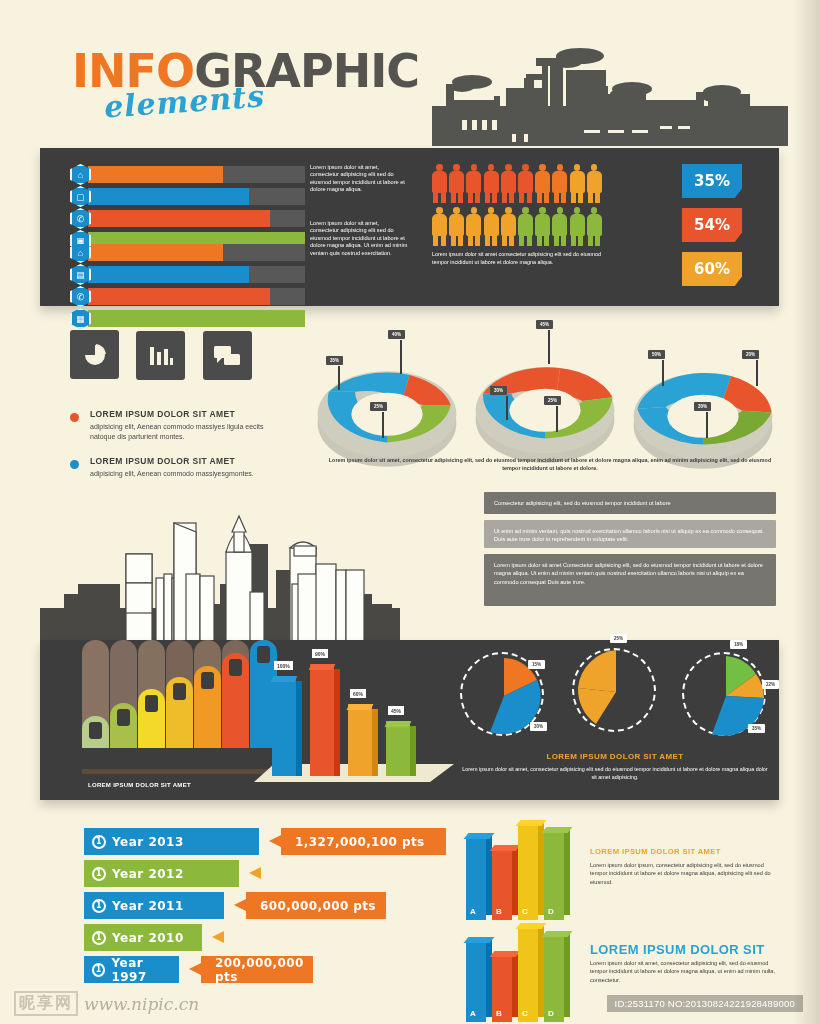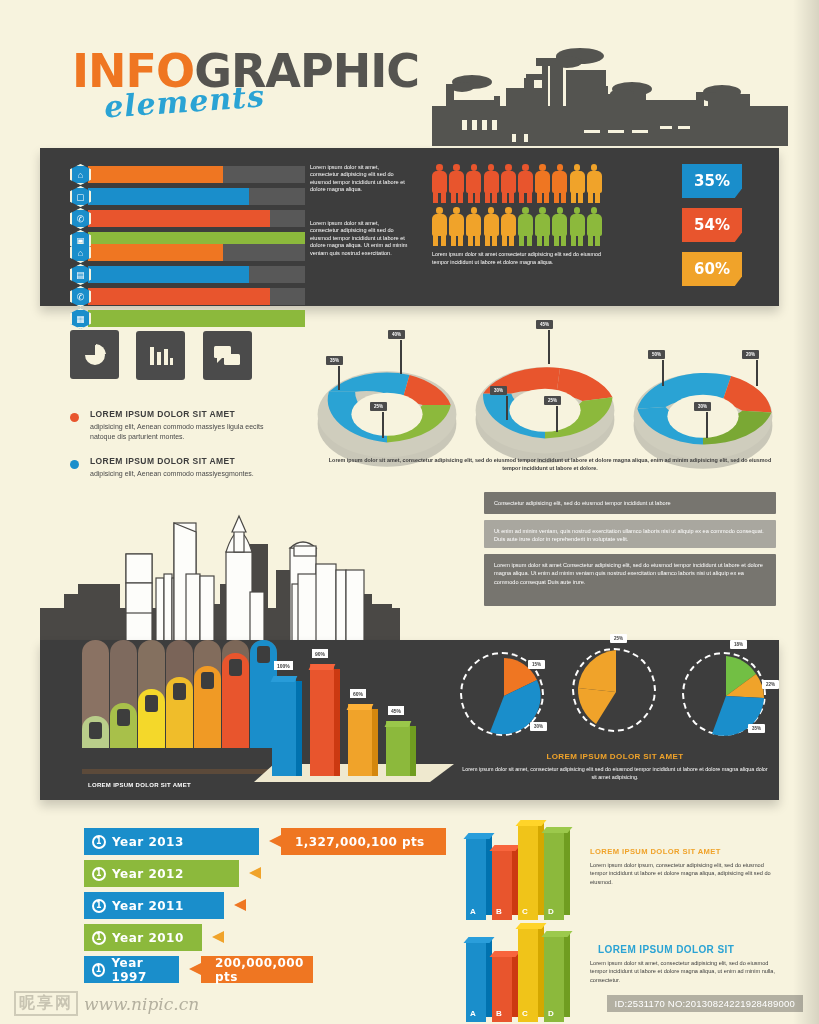--- a/index.html
+++ b/index.html
@@ -656,20 +656,21 @@
           <span>Year 2012</span>
         </div>
         <div class="yarrow" style="left: 165px; border-right: 12px solid rgb(240, 163, 42);"></div>
       </div>
       <div class="yearrow">
         <div class="yearlabel" style="width: 140px; background: rgb(26, 142, 203);">
           <span class="ycircle">1</span>
           <span>Year 2011</span>
         </div>
         <div class="yarrow" style="left: 150px; border-right: 12px solid rgb(239, 118, 34);"></div>
+        <div class="yearval" style="left: 162px; width: 140px; background: rgb(239, 118, 34);">600,000,000 pts</div>
       </div>
       <div class="yearrow">
         <div class="yearlabel" style="width: 118px; background: rgb(140, 185, 60);">
           <span class="ycircle">1</span>
           <span>Year 2010</span>
         </div>
         <div class="yarrow" style="left: 128px; border-right: 12px solid rgb(240, 163, 42);"></div>
       </div>
       <div class="yearrow">
         <div class="yearlabel" style="width: 95px; background: rgb(26, 142, 203);">
@@ -735,21 +736,21 @@
           <div style="position:absolute;bottom:4px;left:4px;color:#fff;font-size:8px;font-weight:bold;">C</div>
         </div>
         <div style="position: absolute; bottom: 0px; left: 78px; width: 20px; height: 86px;">
           <div style="position:absolute;bottom:0;left:0;width:20px;height:86px;background:#8cb93c"></div>
           <div style="position:absolute;bottom:5px;left:20px;width:6px;height:86px;background:#709d20"></div>
           <div style="position:absolute;top:-5px;left:0;width:26px;height:6px;background:#9cc94c;transform:skewX(-40deg)"></div>
           <div style="position:absolute;bottom:4px;left:4px;color:#fff;font-size:8px;font-weight:bold;">D</div>
         </div>
       </div>
     <div style="position:absolute;left:124px;top:22px;width:186px;">
-      <div class="sect-head-blue" style="font-size:10px;margin-left:8px;">LOREM IPSUM DOLOR SIT</div>
+      <div class="sect-head-blue" style="font-size:13px;">LOREM IPSUM DOLOR SIT</div>
       <div style="font-size:5.6px;line-height:8.4px;color:#3d3d3d;margin-top:4px;">Lorem ipsum dolor sit amet, consectetur adipisicing elit, sed do eiusmod tempor incididunt ut labore et dolore magna aliqua, ut enim ad minim nulla, consectetur.</div>
     </div>
   </div>
 
   <div class="footer">
     <div class="wm">
       <span class="wm-cn">昵享网</span>
       <span>www.nipic.cn</span>
     </div>
     <div class="idtag">ID:2531170 NO:20130824221928489000</div>

